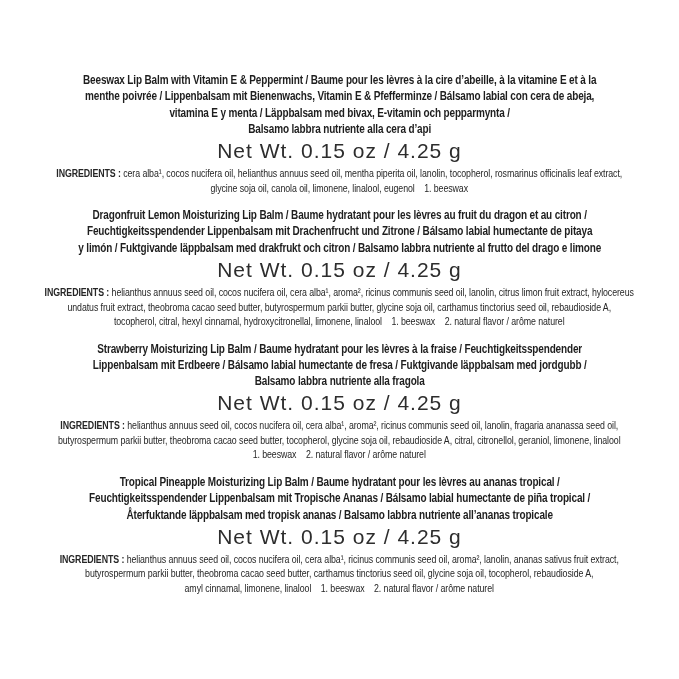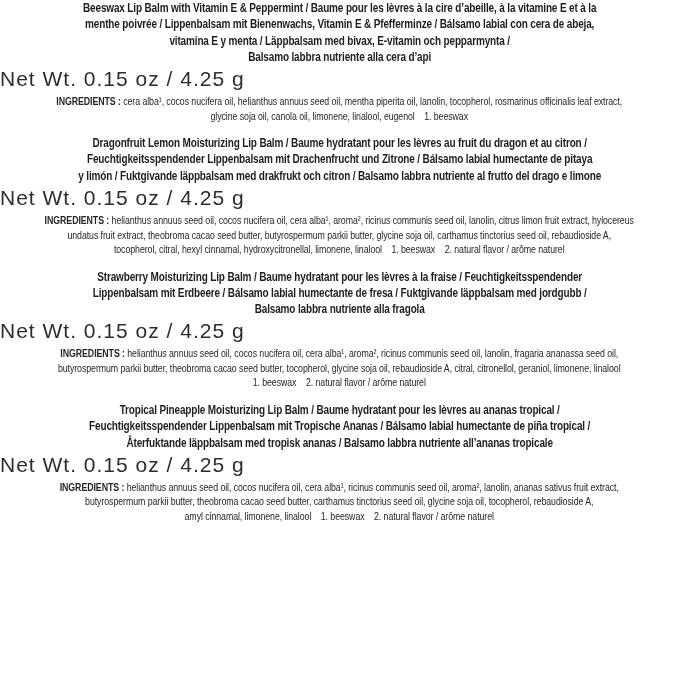--- a/index.html
+++ b/index.html
@@ -11,20 +11,21 @@
     width: 679px;
     height: 679px;
     overflow: hidden;
     font-family: "Liberation Sans", sans-serif;
     color: #231f20;
   }
   .sheet {
     width: 679px;
     height: 679px;
     box-sizing: border-box;
+    padding-top: 72px;
     background: #ffffff;
   }
   .product {
     margin: 0 0 12px 0;
   }
   
   .product-title {
     margin: 0;
     margin-left: -17.55%;
     width: 135.1%;
@@ -37,20 +38,21 @@
     transform: scaleX(0.74);
     color: #1e1e1e;
   }
   
   .net-wt {
     margin: 2px 0 3px 0;
     font-size: 21px;
     font-weight: 400;
     line-height: 24px;
     letter-spacing: 1px;
+    text-align: center;
     color: #2d2d2d;
   }
   
   .ingredients {
     margin: 0;
     margin-left: -14.1%;
     width: 128.2%;
     font-size: 11.3px;
     line-height: 14.5px;
     letter-spacing: -0.1px;

